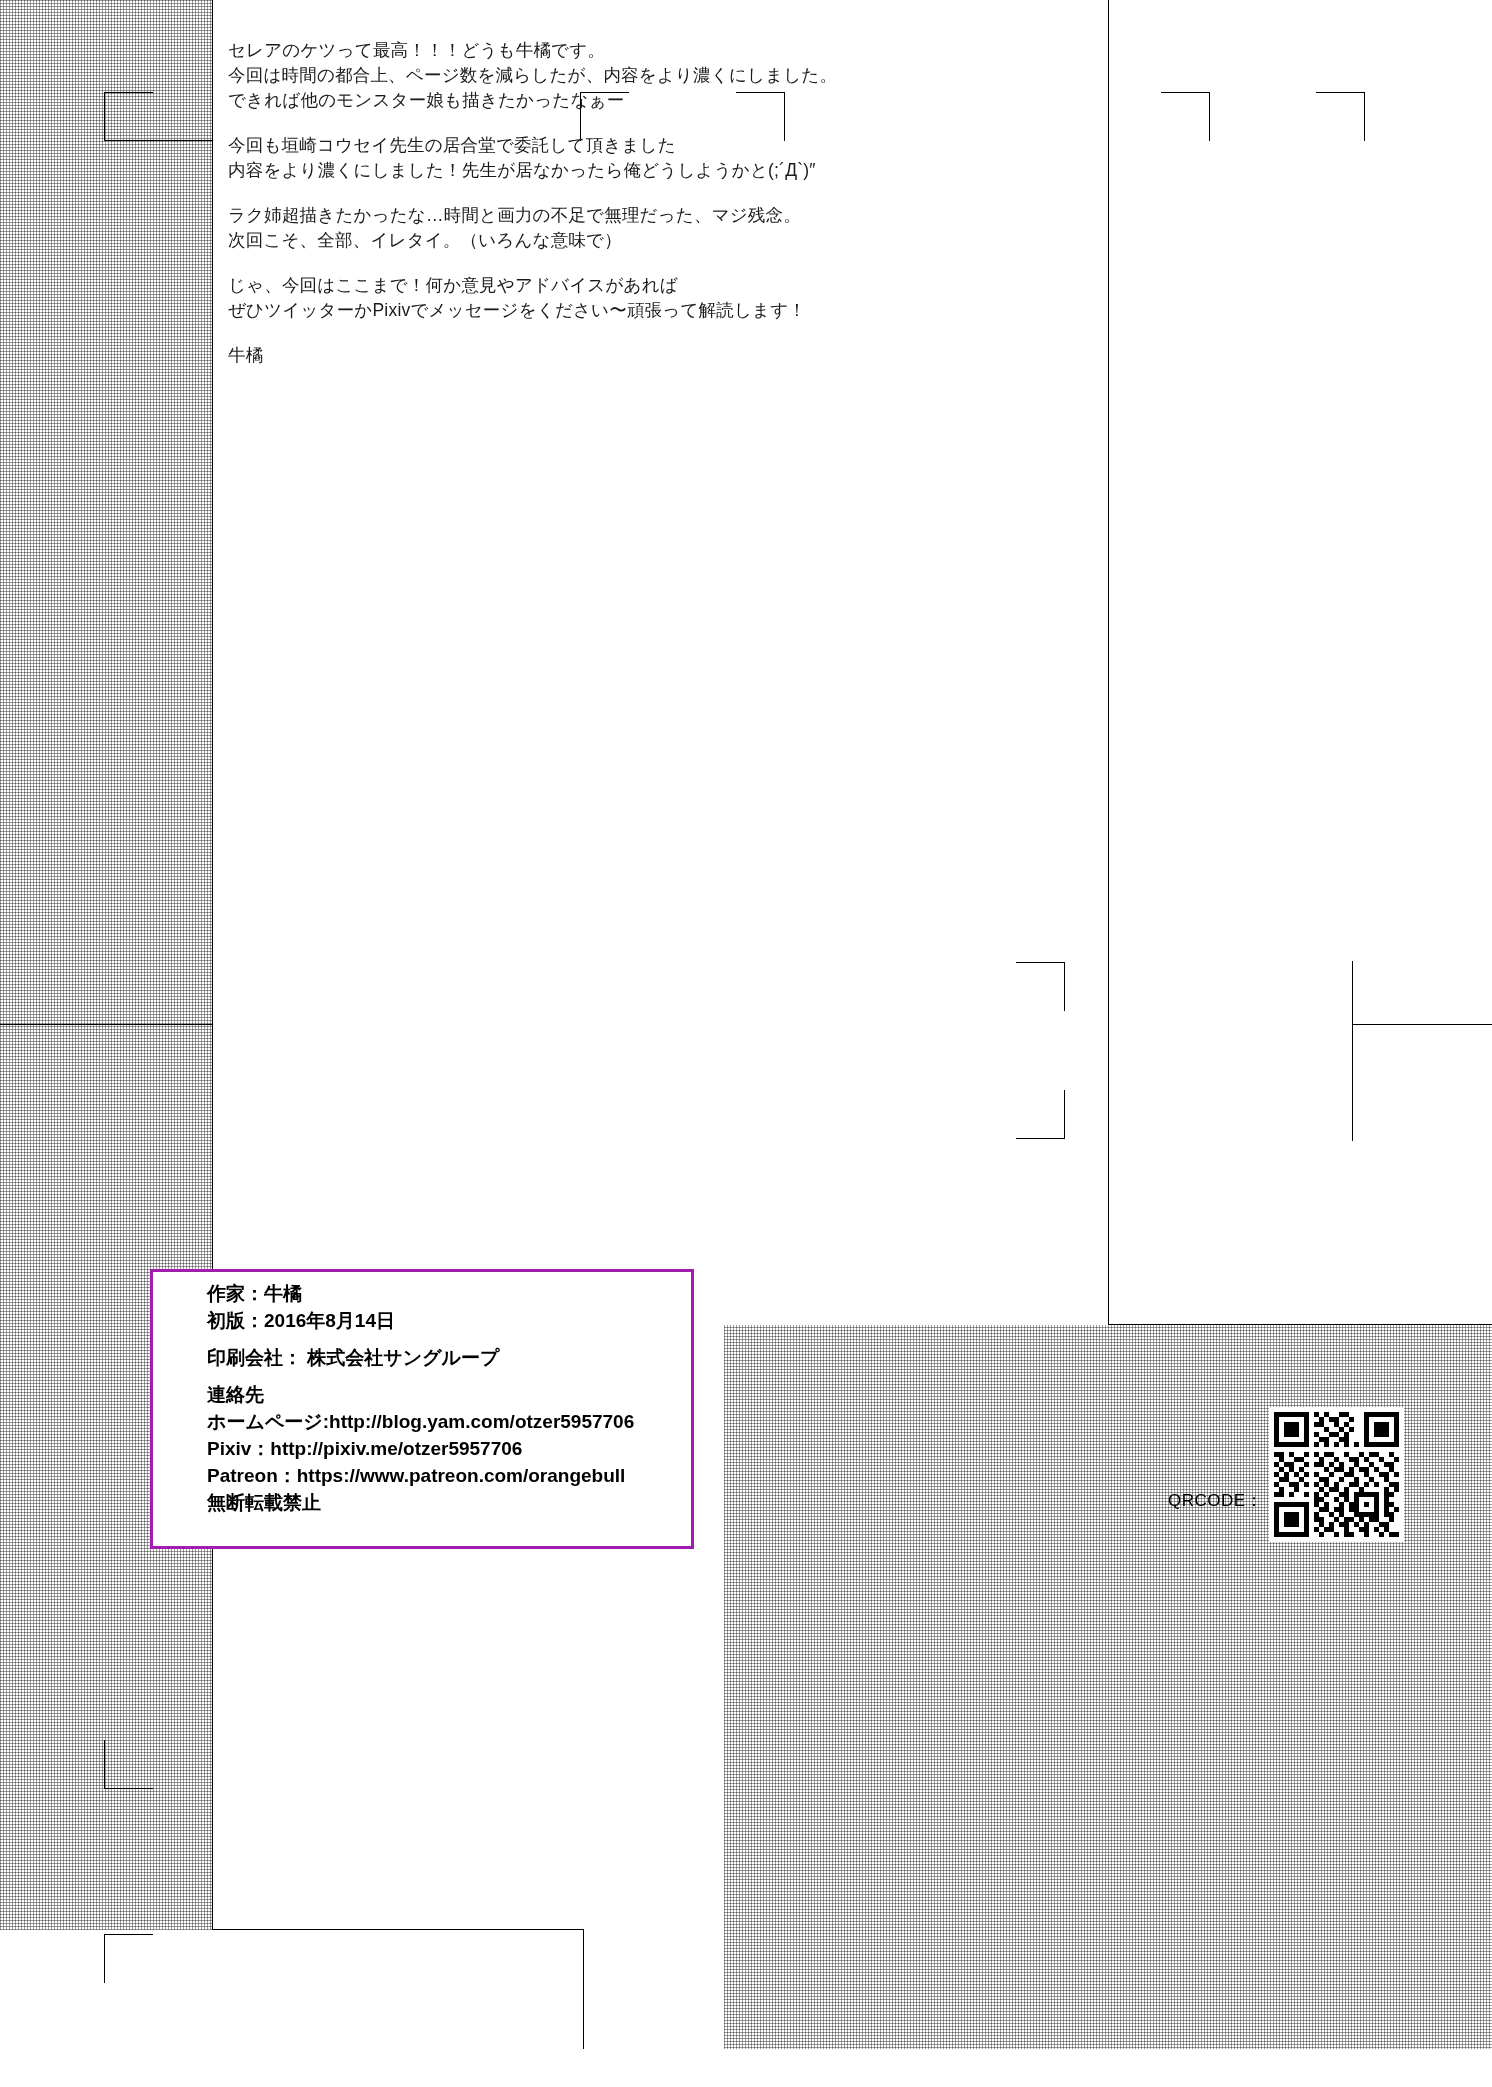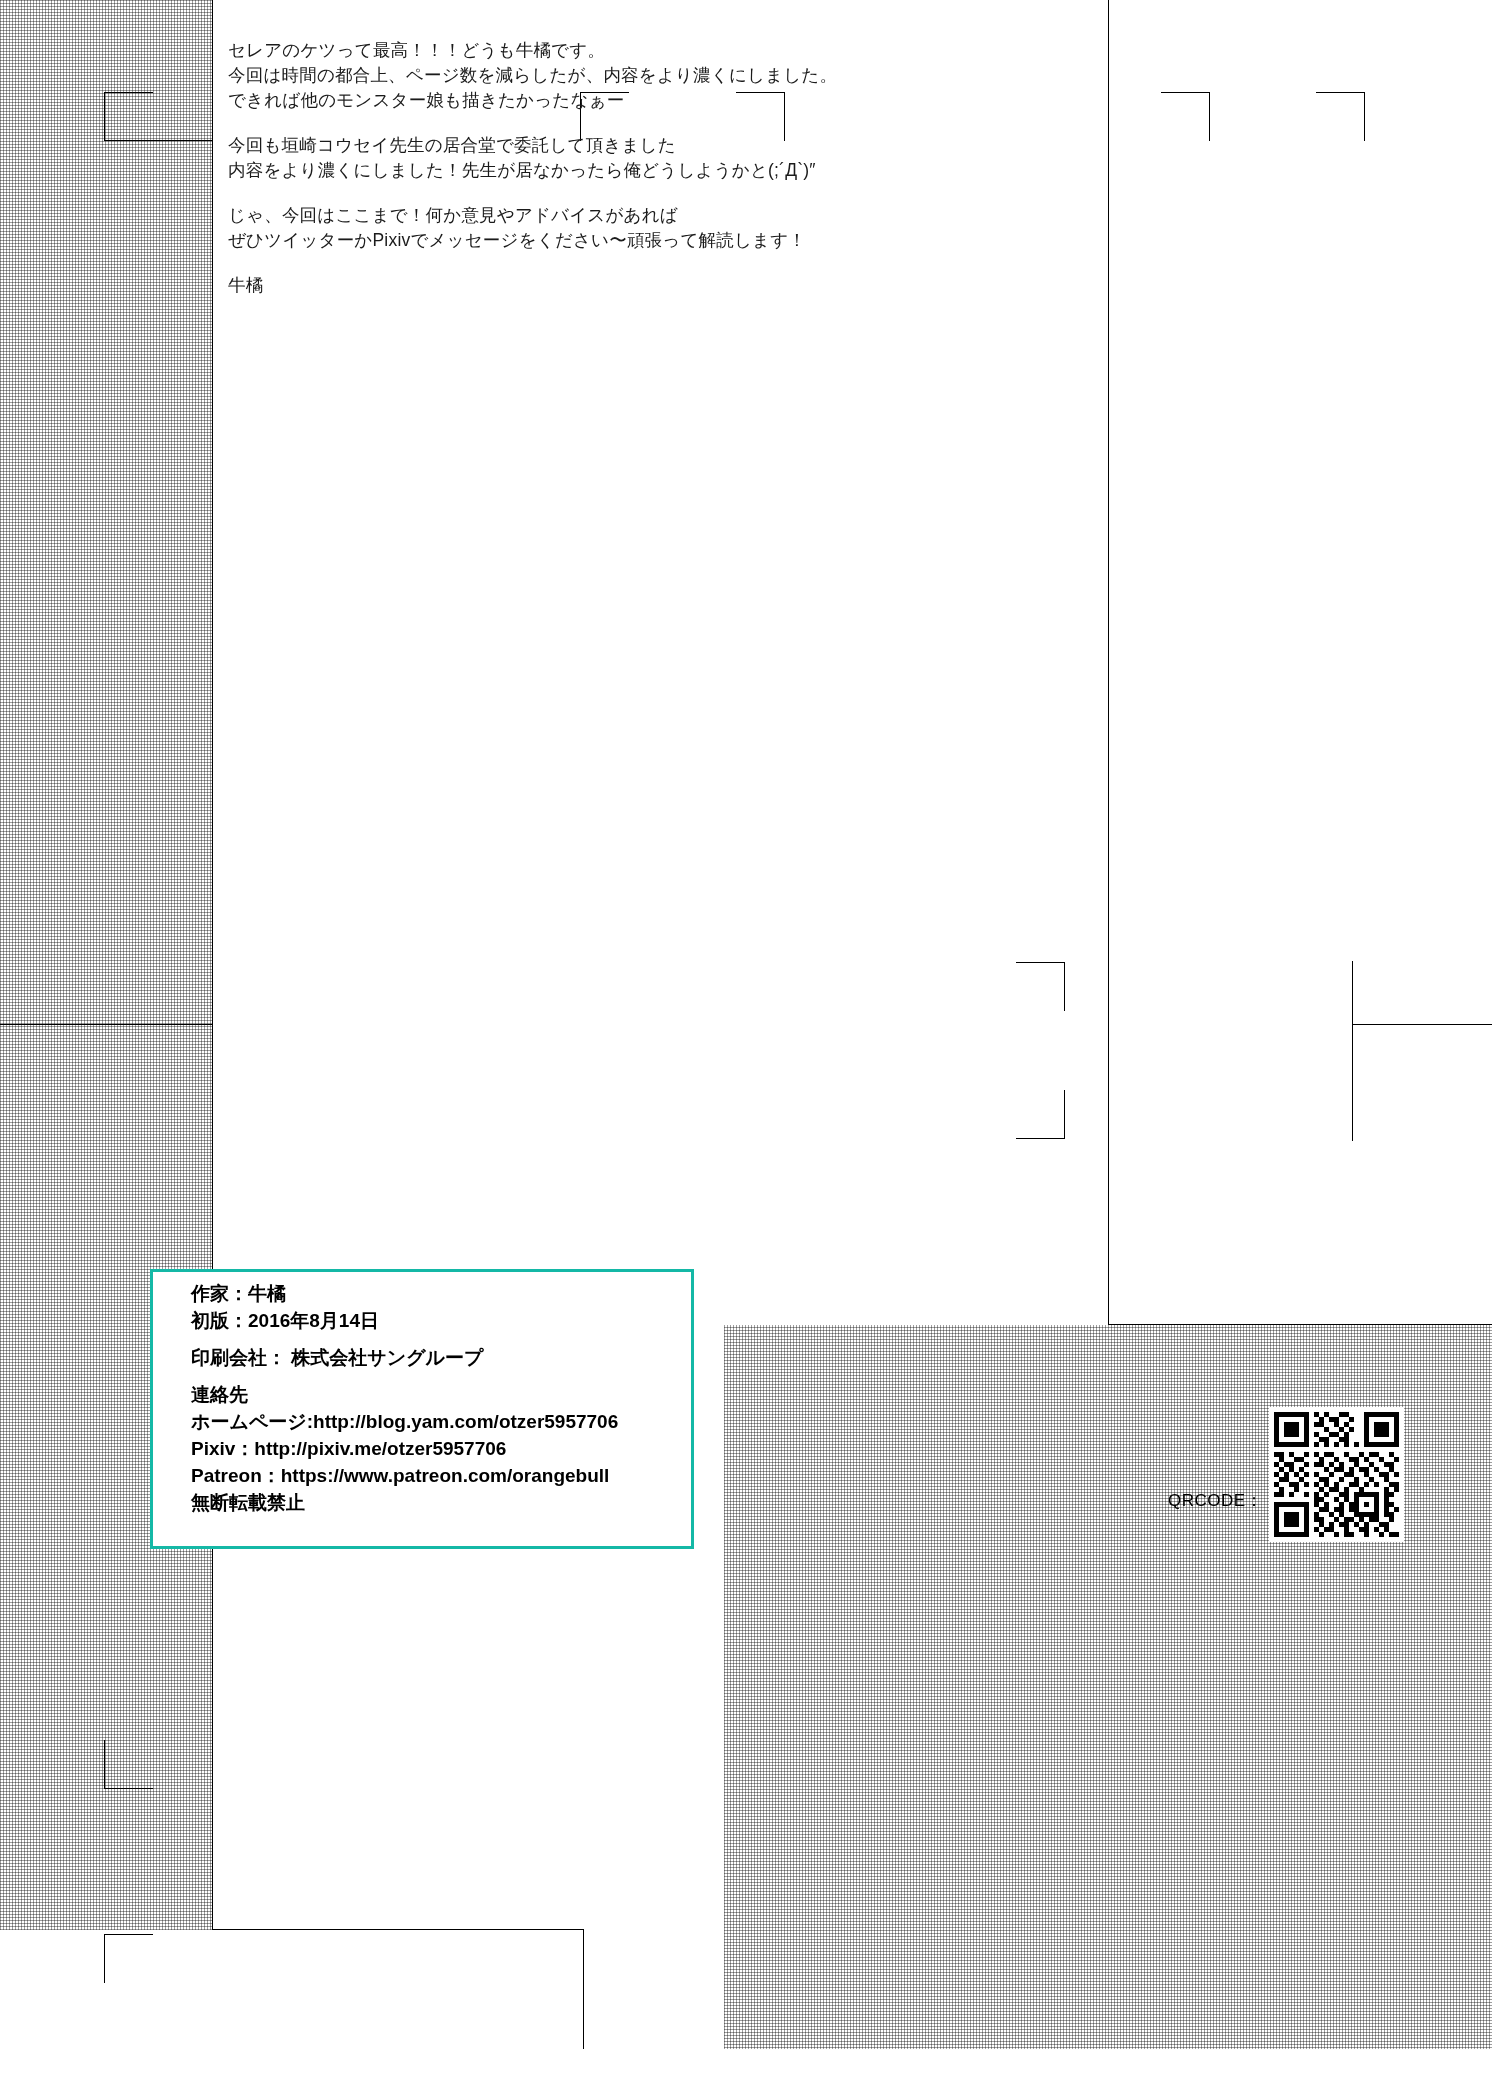--- a/index.html
+++ b/index.html
@@ -62,24 +62,24 @@
   .afterword p.sig {
     margin-top: 8px;
   }
   
   .colophon {
     position: absolute;
     left: 150px;
     top: 1269px;
     width: 544px;
     height: 280px;
-    border: 3px solid #14b8a6;
+    border: 3px solid #a21caf;
     background: #ffffff;
     box-sizing: border-box;
-    padding: 8px 0 0 38px;
+    padding: 8px 0 0 54px;
   }
   .colophon .line {
     font-size: 19px;
     line-height: 27px;
     color: #000;
     white-space: nowrap;
     font-weight: bold;
   }
   .colophon .bold {
     font-weight: bold;
@@ -135,20 +135,22 @@
   <div class="reg-mark" style="left:104px; top:1934px; width:48px; height:48px; border-right:none; border-bottom:none;"></div>
   <div class="reg-mark" style="left:1016px; top:962px; width:48px; height:48px; border-left:none; border-bottom:none;"></div>
   <div class="reg-mark" style="left:1016px; top:1090px; width:48px; height:48px; border-left:none; border-top:none;"></div>
 
   <div class="afterword">
     <p>セレアのケツって最高！！！どうも牛橘です。
 今回は時間の都合上、ページ数を減らしたが、内容をより濃くにしました。
 できれば他のモンスター娘も描きたかったなぁー</p>
     <p>今回も垣崎コウセイ先生の居合堂で委託して頂きました
 内容をより濃くにしました！先生が居なかったら俺どうしようかと(;´Д`)″</p>
+    <p>ラク姉超描きたかったな…時間と画力の不足で無理だった、マジ残念。
+次回こそ、全部、イレタイ。（いろんな意味で）</p>
     <p>じゃ、今回はここまで！何か意見やアドバイスがあれば
 ぜひツイッターかPixivでメッセージをください〜頑張って解読します！</p>
     <p class="sig">牛橘</p>
   </div>
 
   <div class="colophon">
     <div class="line bold">作家：牛橘</div>
     <div class="line bold">初版：2016年8月14日</div>
     <div class="gap"></div>
     <div class="line bold">印刷会社： 株式会社サングループ</div>

